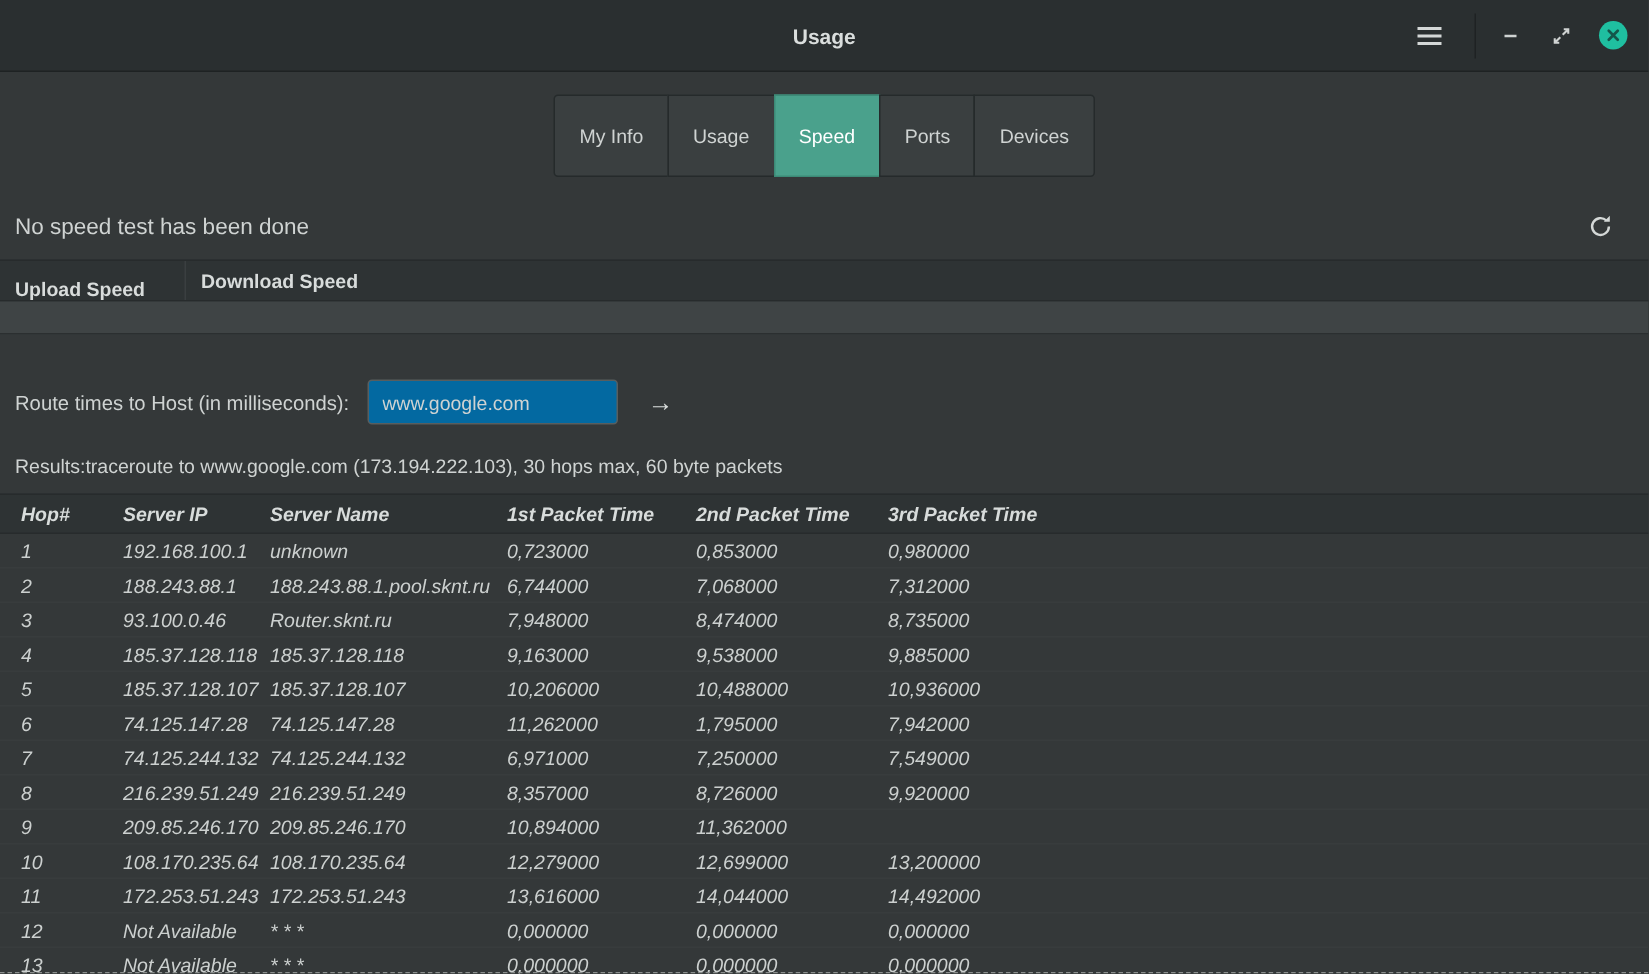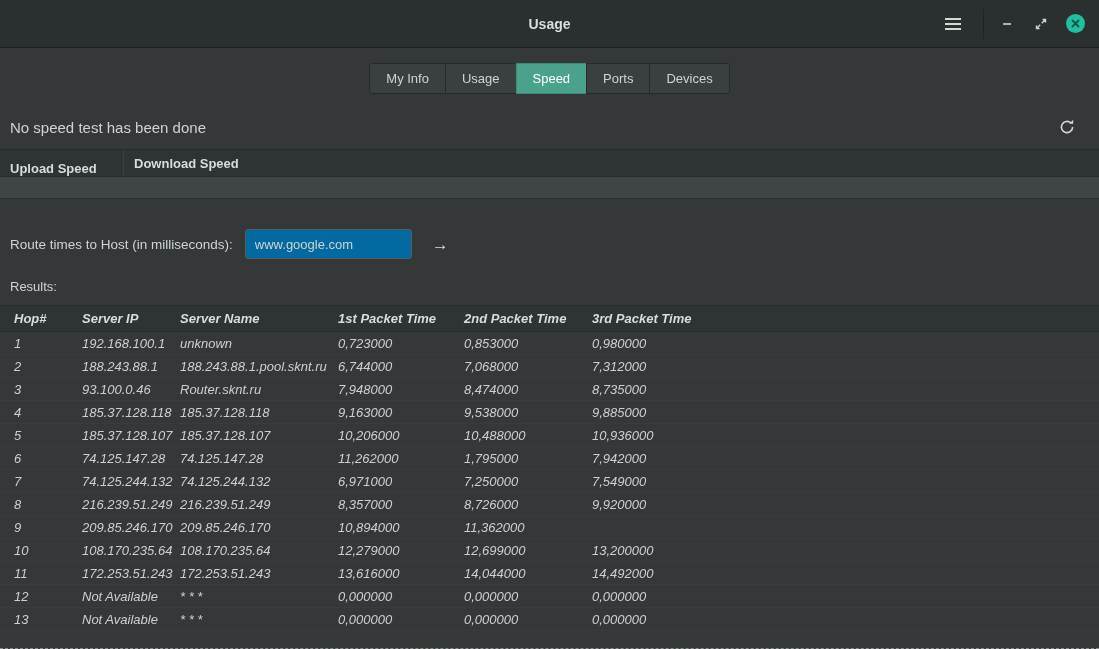--- a/index.html
+++ b/index.html
@@ -89,21 +89,21 @@
     display:flex;
     justify-content:center;
     padding:15px 0 13px;
   }
   .tab {
     background:#3a3f40;
     border:1px solid #252a2b;
     color:#cfd3d2;
     font-size:13px;
     font-family:"Liberation Sans", sans-serif;
-    padding:7px 16px;
+    padding:19px 16px;
     margin-left:-1px;
     cursor:pointer;
   }
   .tab:first-child { border-radius:3px 0 0 3px; margin-left:0; }
   .tab:last-child { border-radius:0 3px 3px 0; }
   .tab.active {
     background:#4aa18c;
     border-color:#3c8a77;
     color:#ffffff;
   }
@@ -290,20 +290,21 @@
 <div class="route-row">
   <span>Route times to Host (in milliseconds):</span>
   <input type="text" class="host-entry" value="www.google.com" style="">
   <button class="go-btn">
     <span>→</span>
   </button>
 </div>
 
 <div class="results-row">
   <span>Results:</span>
+  <span>traceroute to www.google.com (173.194.222.103), 30 hops max, 60 byte packets</span>
 </div>
 
 <div class="trace-table">
   <div class="trace-head">
     <div class="thcell">Hop#</div>
     <div class="thcell">Server IP</div>
     <div class="thcell">Server Name</div>
     <div class="thcell">1st Packet Time</div>
     <div class="thcell">2nd Packet Time</div>
     <div class="thcell">3rd Packet Time</div>

